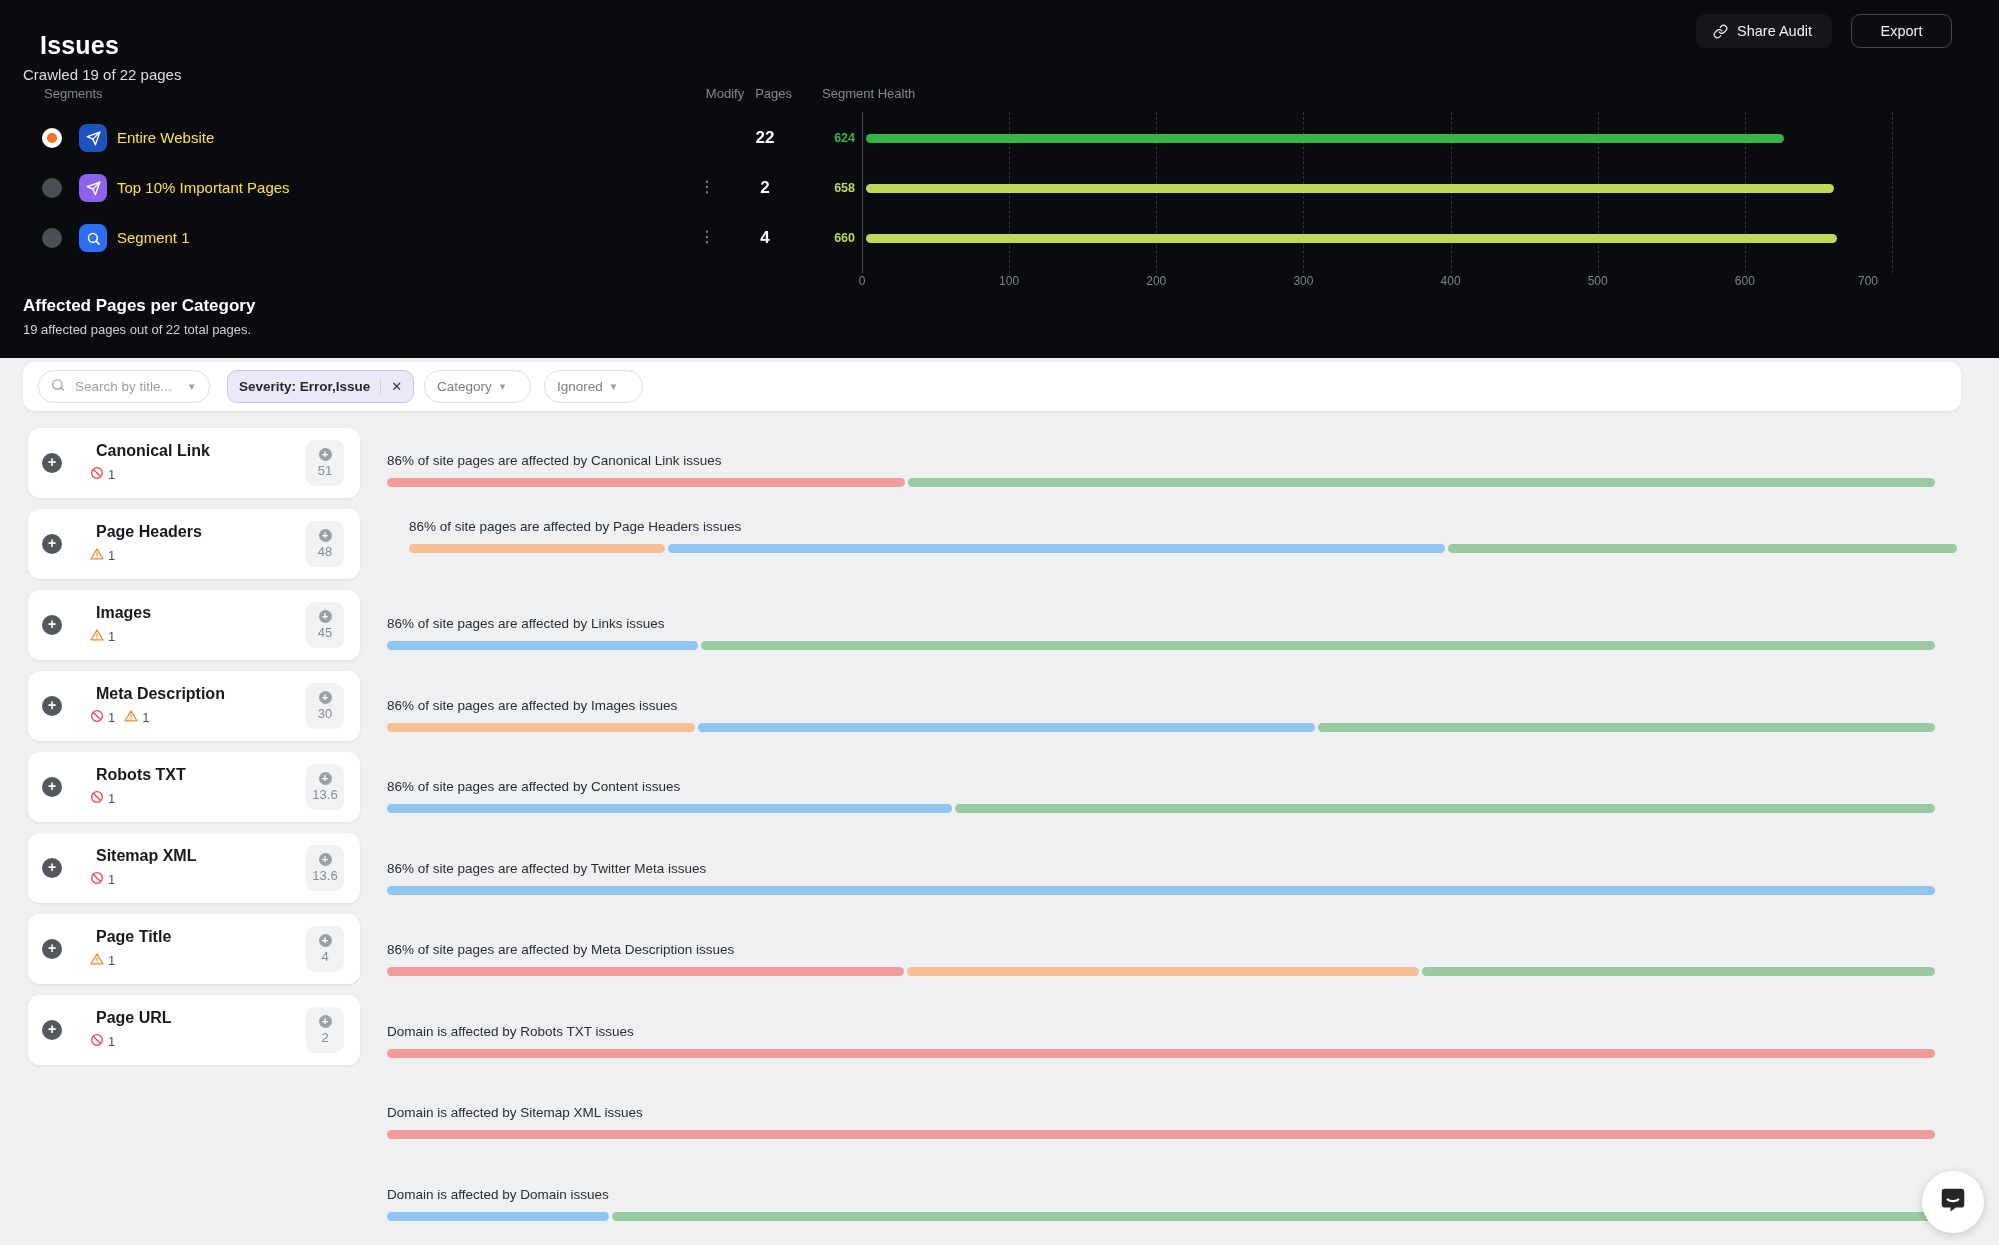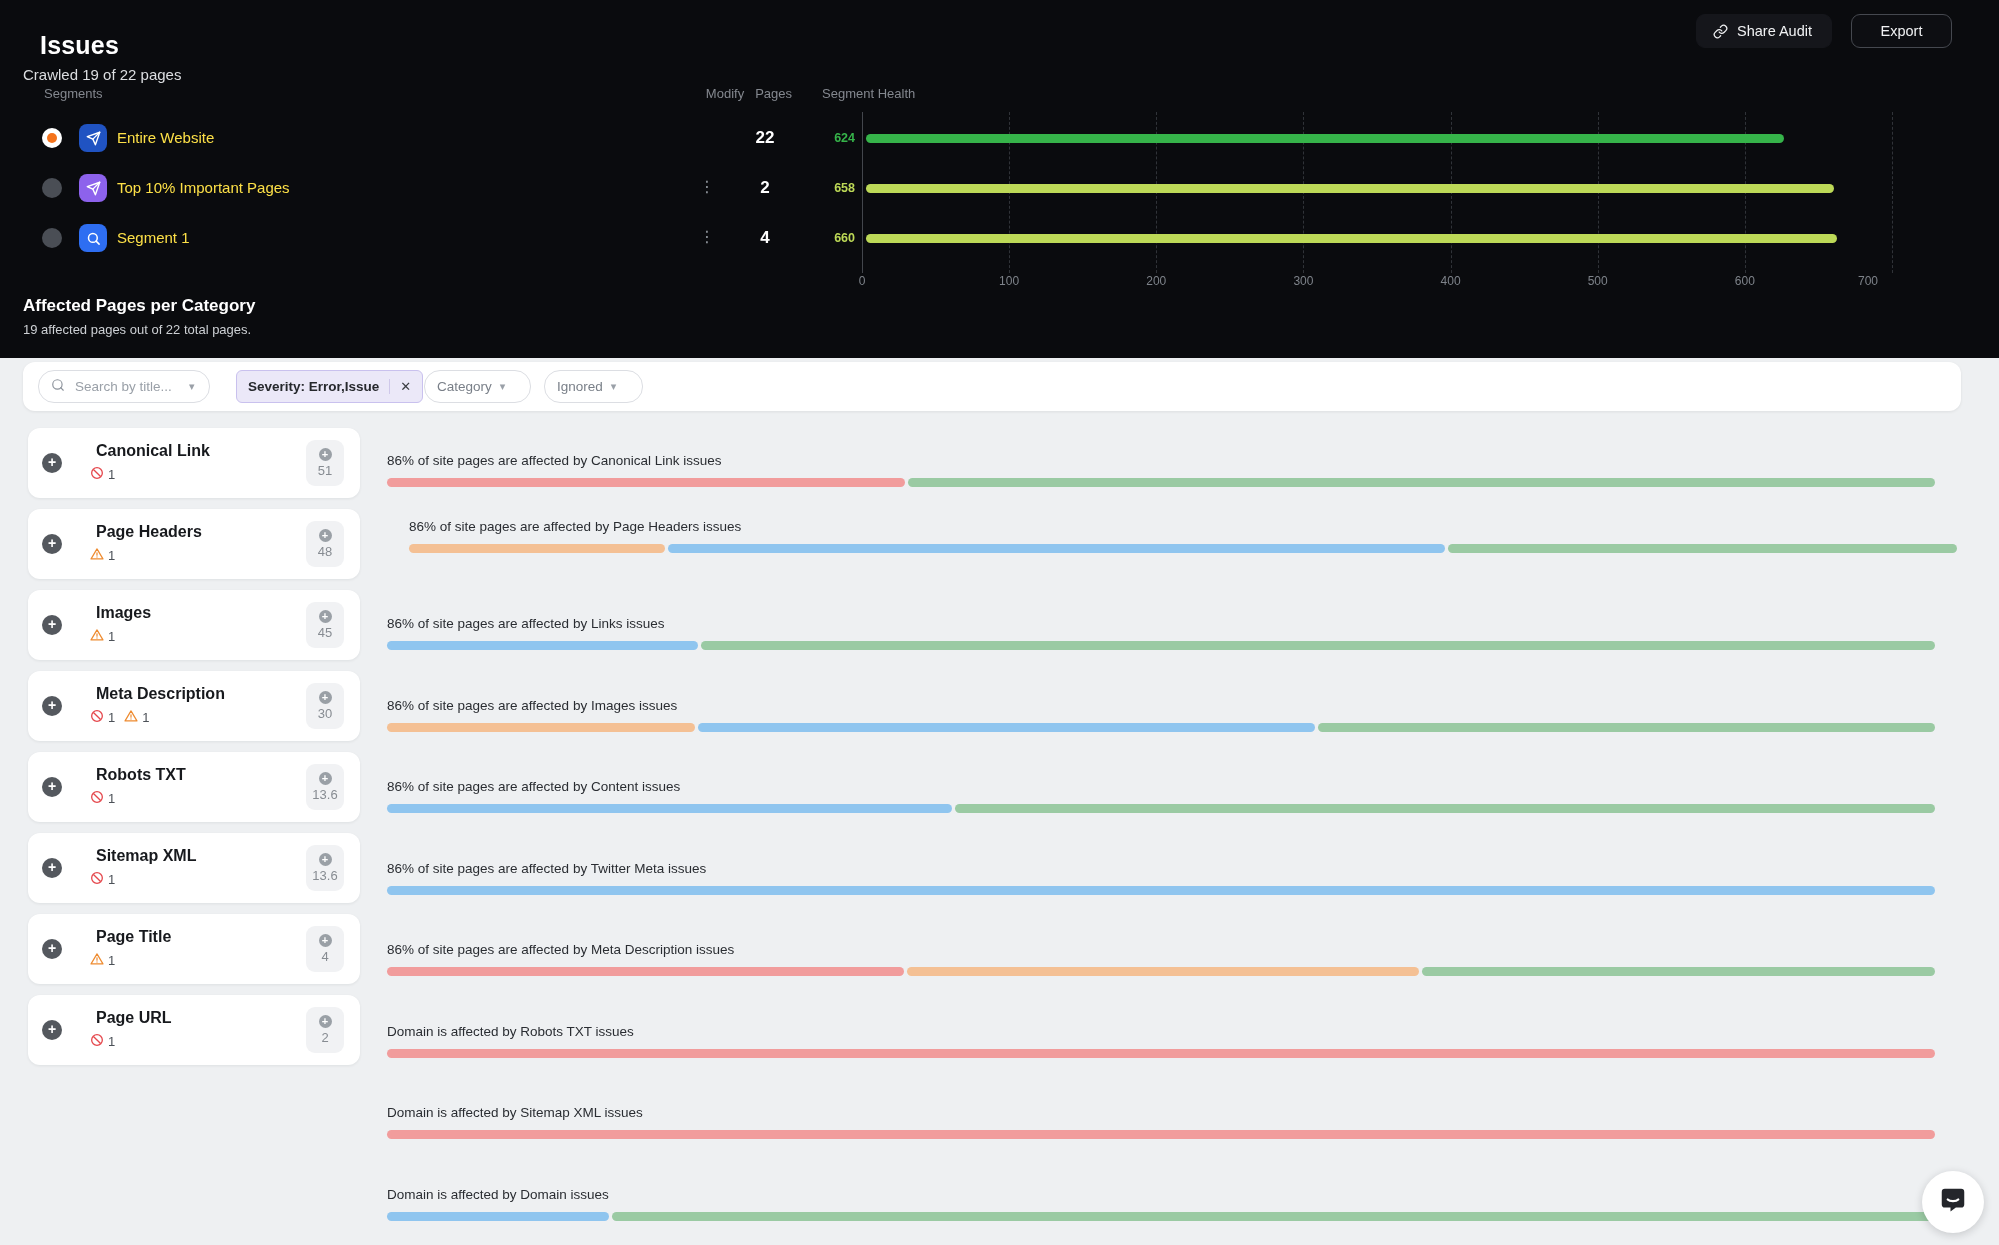--- a/index.html
+++ b/index.html
@@ -190,21 +190,21 @@
 <div class="light-section">
   <div class="filter-card">
     <div class="pill search-pill" style="left:15px; width:172px;">
       <span><svg width="14" height="14" viewBox="0 0 24 24" fill="none" stroke="#8d939c" stroke-width="2" stroke-linecap="round">
             <circle cx="11" cy="11" r="8"></circle>
             <line x1="21" y1="21" x2="16.65" y2="16.65"></line>
           </svg></span>
       <input type="text" placeholder="Search by title..." style="">
       <span class="caret">▾</span>
     </div>
-    <div class="chip" style="left:213px;border-radius:6px;">
+    <div class="chip" style="left:204px;">
       <span class="chip-text">Severity: Error,Issue</span>
       <span class="chip-x">✕</span>
     </div>
     <div class="pill" style="left:401px; width:107px;">
       <span class="plabel">Category</span>
       <span class="caret">▾</span>
     </div>
     <div class="pill" style="left:521px; width:99px;">
       <span class="plabel">Ignored</span>
       <span class="caret">▾</span>

